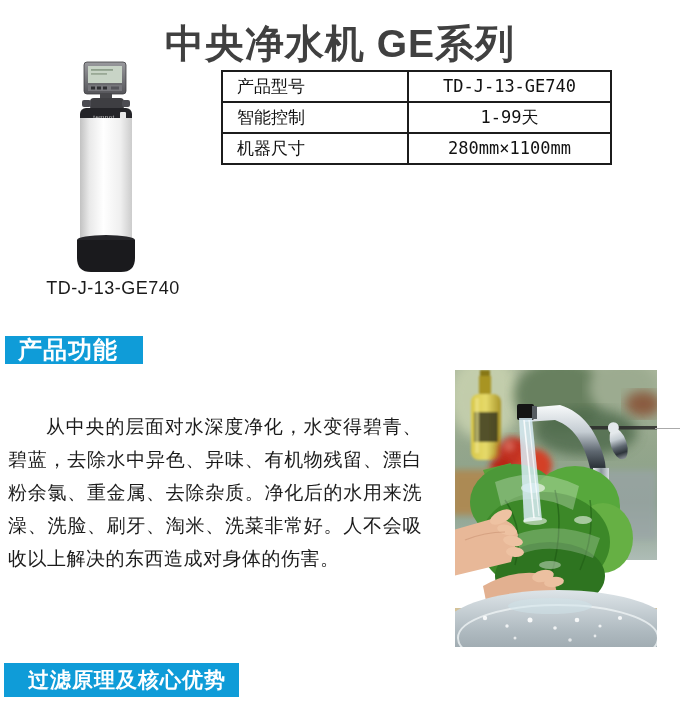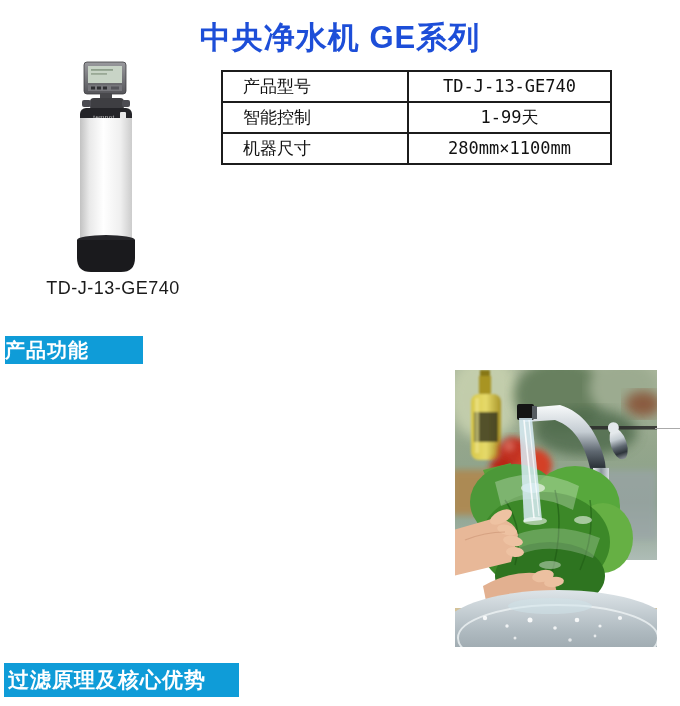--- a/index.html
+++ b/index.html
@@ -10,24 +10,24 @@
     width: 680px;
     height: 706px;
     background: #ffffff;
     overflow: hidden;
   }
   .title {
     position: absolute;
     top: 17px; left: 0;
     width: 680px;
     text-align: center;
-    font-size: 31px;
+    font-size: 39px;
     font-weight: bold;
     letter-spacing: 1px;
-    color: #1d4ed8;
+    color: #404040;
   }
   .product-figure {
     position: absolute;
     top: 60px; left: 48px;
     width: 130px; height: 225px;
   }
   .caption {
     position: absolute;
     top: 278px; left: 40px;
     width: 146px;
@@ -47,50 +47,51 @@
     border: 2px solid #1c1c1c;
     height: 29px;
     line-height: 29px;
     font-size: 17px;
     color: #111111;
     overflow: hidden;
     white-space: nowrap;
   }
   td.spec-label {
     width: 186px;
-    padding-left: 20px;
+    padding-left: 14px;
     text-align: left;
   }
   td.spec-value {
     width: 203px;
     text-align: center;
     font-family: "DejaVu Sans Mono", monospace;
     font-size: 16px;
   }
   .badge {
     position: absolute;
     background: #0f9cd8;
     color: #ffffff;
     font-weight: bold;
     letter-spacing: 1px;
     overflow: hidden;
     white-space: nowrap;
   }
   .badge-features {
     top: 336px; left: 5px;
     width: 138px; height: 28px;
-    font-size: 20px;
+    font-size: 24px;
     line-height: 28px;
+    padding-left: 13px;
   }
   .badge-filtration {
     top: 663px; left: 4px;
     width: 235px; height: 34px;
     font-size: 21px;
     line-height: 34px;
-    padding-left: 4px;
+    padding-left: 24px;
   }
   .body-text {
     position: absolute;
     top: 410px; left: 8px;
     width: 414px;
     font-size: 19px;
     line-height: 33px;
     color: #1b1b1b;
     text-align: justify;
     text-indent: 2em;
@@ -180,20 +181,21 @@
       </tr>
       <tr>
         <td class="spec-label">机器尺寸</td>
         <td class="spec-value">280mm×1100mm</td>
       </tr>
     </tbody>
   </table>
 
   <div class="badge badge-features">产品功能</div>
 
+  <p class="body-text">从中央的层面对水深度净化，水变得碧青、碧蓝，去除水中异色、异味、有机物残留、漂白粉余氯、重金属、去除杂质。净化后的水用来洗澡、洗脸、刷牙、淘米、洗菜非常好。人不会吸收以上解决的东西造成对身体的伤害。</p>
 
   <div class="photo">
     <svg width="202" height="277" viewBox="0 0 202 277">
       <defs>
         <linearGradient id="bgGrad" x1="0" y1="0" x2="0" y2="1">
           <stop offset="0" stop-color="#aab69c"></stop>
           <stop offset="0.4" stop-color="#94a68c"></stop>
           <stop offset="0.7" stop-color="#8aa089"></stop>
           <stop offset="1" stop-color="#aebcb6"></stop>
         </linearGradient>

